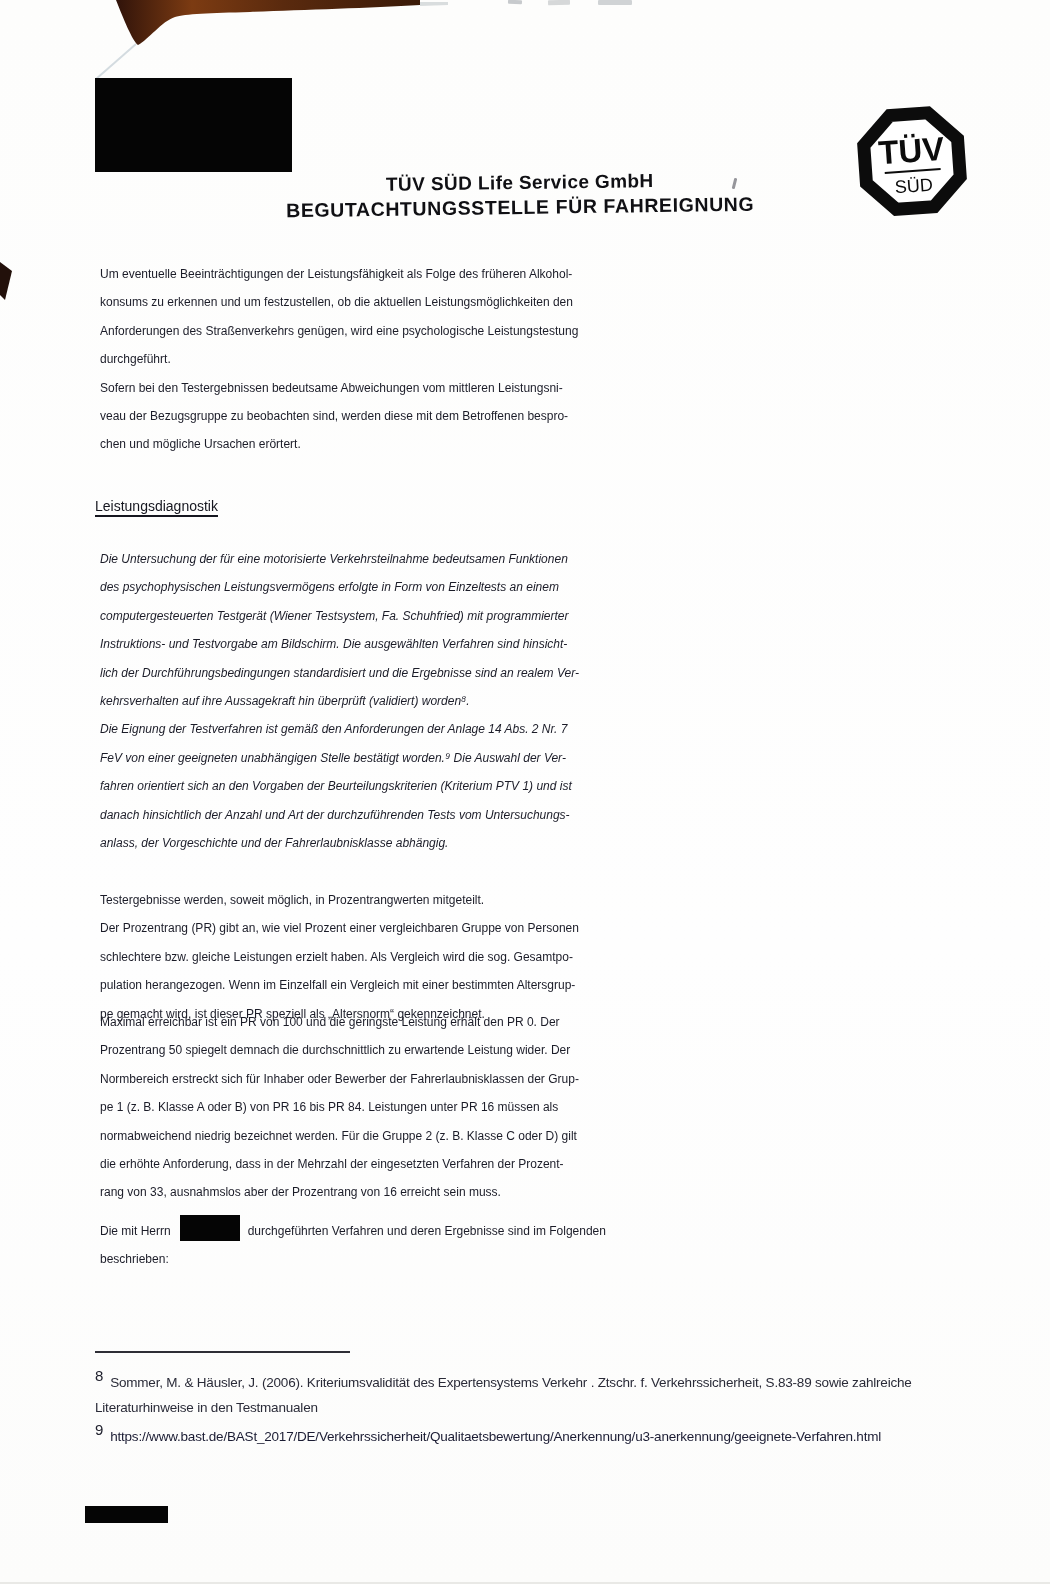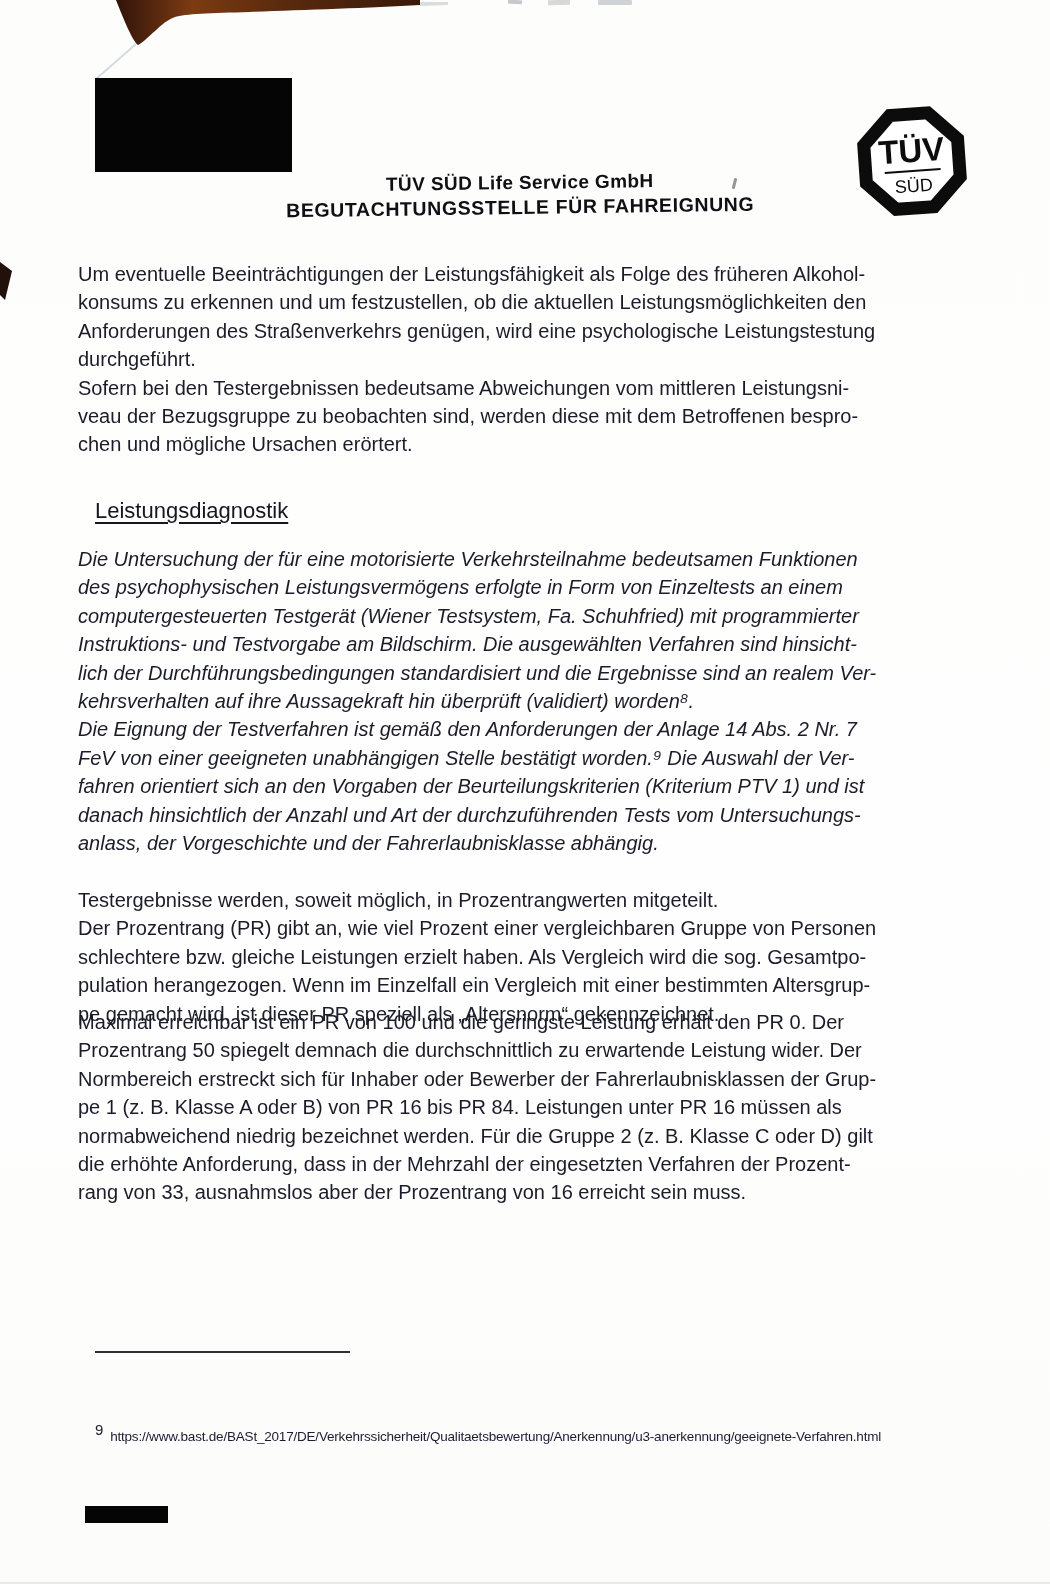--- a/index.html
+++ b/index.html
@@ -28,30 +28,30 @@
   .header-block{
     position:absolute;left:200px;top:170px;width:640px;
     text-align:center;color:#101014;
     transform:rotate(-0.8deg);
   }
   .org-line1{font-size:19px;font-weight:bold;letter-spacing:.4px;line-height:25px;}
   .org-line2{font-size:19.5px;font-weight:bold;letter-spacing:.6px;line-height:25px;}
   .logo{position:absolute;left:850px;top:96px;}
   
   .para{
-    position:absolute;left:78px;width:900px;
-    font-size:20px;line-height:28.4px;
+    position:absolute;left:100px;width:900px;
+    font-size:12px;line-height:28.4px;
     color:#1b1c28;
     white-space:pre-line;
     letter-spacing:0;
   }
   .p-intro{top:260px;}
   .heading{
     position:absolute;left:95px;top:498px;
-    font-size:22px;color:#15161f;
+    font-size:14px;color:#15161f;
     text-decoration:underline;text-underline-offset:4px;text-decoration-thickness:1.5px;
   }
   .p-diag{top:545px;font-style:italic;}
   .p-perc{top:857px;margin-top:29px;}
   .p-norm{top:1008px;}
   .p-close{top:1215px;}
   .inline-redaction{
     display:inline-block;width:60px;height:26px;background:#050505;
     vertical-align:-6px;margin:0 8px 0 9px;
   }
@@ -144,22 +144,26 @@
 pe gemacht wird, ist dieser PR speziell als „Altersnorm“ gekennzeichnet.</div>
 
   <div class="para p-norm">Maximal erreichbar ist ein PR von 100 und die geringste Leistung erhält den PR 0. Der
 Prozentrang 50 spiegelt demnach die durchschnittlich zu erwartende Leistung wider. Der
 Normbereich erstreckt sich für Inhaber oder Bewerber der Fahrerlaubnisklassen der Grup-
 pe 1 (z. B. Klasse A oder B) von PR 16 bis PR 84. Leistungen unter PR 16 müssen als
 normabweichend niedrig bezeichnet werden. Für die Gruppe 2 (z. B. Klasse C oder D) gilt
 die erhöhte Anforderung, dass in der Mehrzahl der eingesetzten Verfahren der Prozent-
 rang von 33, ausnahmslos aber der Prozentrang von 16 erreicht sein muss.</div>
 
+  <div class="para p-close"><span>Die mit Herrn</span><span class="inline-redaction"></span><span>durchgeführten Verfahren und deren Ergebnisse sind im Folgenden
+beschrieben:</span></div>
 
   <div class="fn-rule"></div>
 
+  <div class="footnote fn8"><span class="fn-marker">8</span><span class="fn-text">Sommer, M. &amp; Häusler, J. (2006). Kriteriumsvalidität des Expertensystems Verkehr . Ztschr. f. Verkehrssicherheit, S.83-89 sowie zahlreiche
+Literaturhinweise in den Testmanualen</span></div>
 
   <div class="footnote fn9"><span class="fn-marker">9</span><span class="fn-link">https://www.bast.de/BASt_2017/DE/Verkehrssicherheit/Qualitaetsbewertung/Anerkennung/u3-anerkennung/geeignete-Verfahren.html</span></div>
 
   <div class="redaction redaction-bottom"></div>
 
   <div class="bottom-edge"></div>
 </div>
 
 </body></html>

